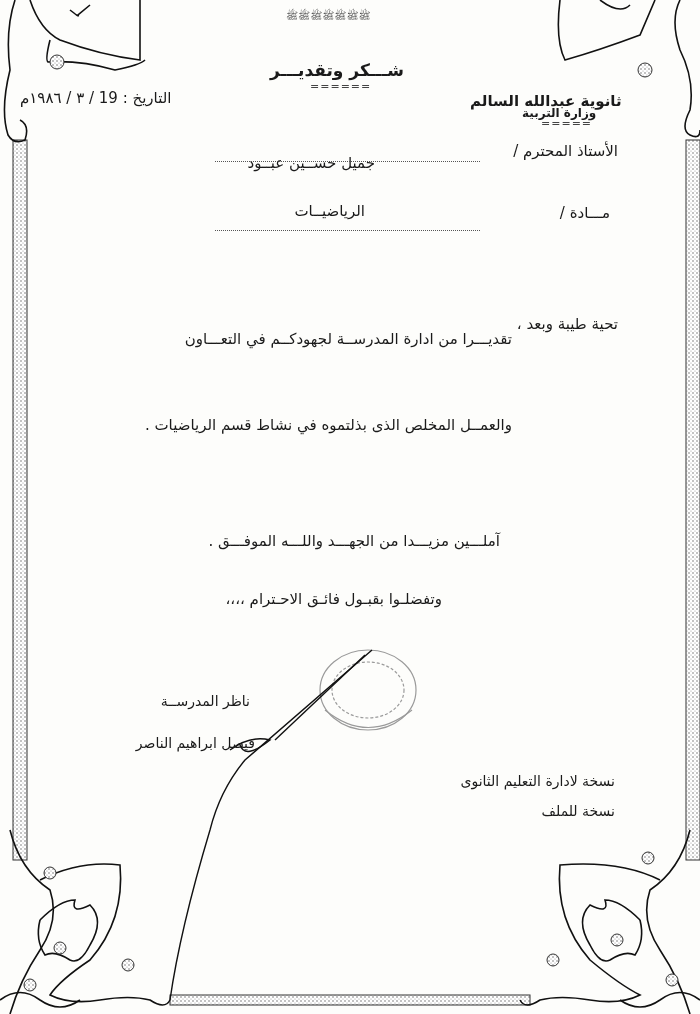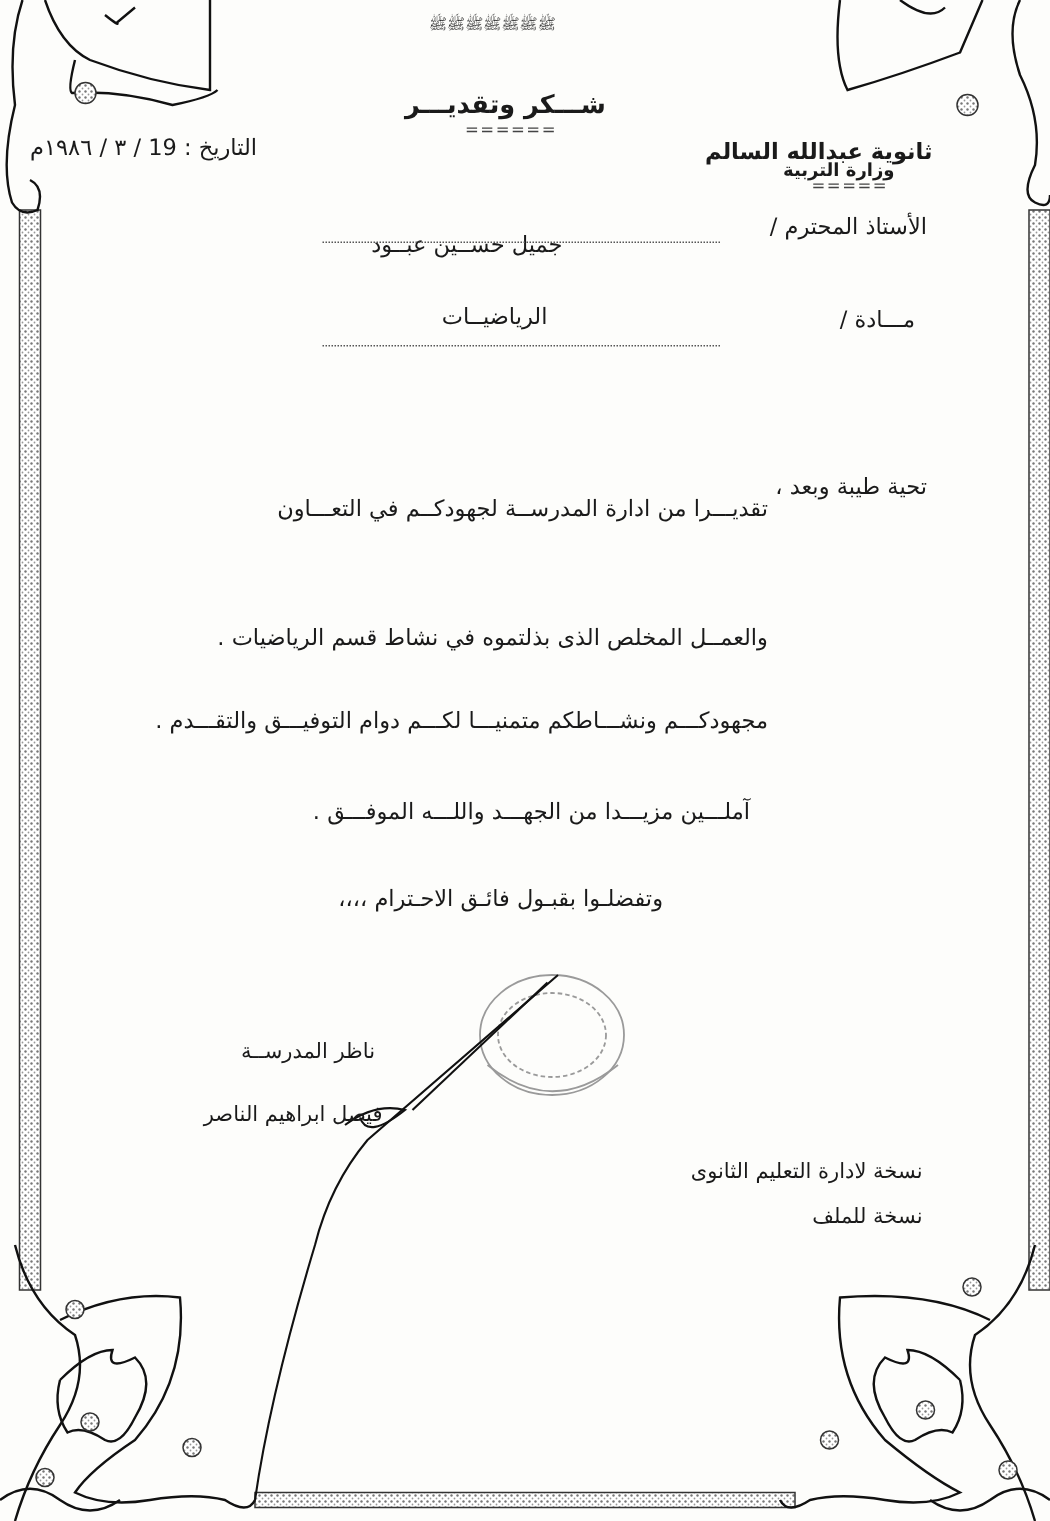--- a/index.html
+++ b/index.html
@@ -111,21 +111,20 @@
 
   <div class="ar lbl" style="right:90px; top:204px;">مـــادة /</div>
   <div class="ar val" style="right:335px; top:202px;">الرياضيــات</div>
   <div class="dotline" style="left:215px; width:265px; top:230px;"></div>
 
   <div class="ar body-text" style="right:82px; top:270px;margin-top:45px;">تحية طيبة وبعد ،</div>
 
   <div class="ar body-text" style="right:188px; top:330px;">تقديـــرا من ادارة المدرســة لجهودكــم في التعـــاون</div>
   <div class="ar body-text" style="right:188px; top:372px;margin-top:44px;">والعمــل المخلص الذى بذلتموه في نشاط قسم الرياضيات .</div>
 
-  <div class="ar body-text" style="right:188px; top:471px;">مجهودكـــم ونشـــاطكم متمنيـــا لكـــم دوام التوفيـــق والتقـــدم .</div>
 
   <div class="ar body-text" style="right:258px; top:590px;">وتفضلـوا بقبـول فائـق الاحـترام ،،،،</div>
   <div class="ar body-text" style="right:200px; top:532px;">آملـــين مزيـــدا من الجهـــد واللـــه الموفـــق .</div>
 
   <div class="ar small" style="right:450px; top:693px;">ناظر المدرســة</div>
   <div class="ar small" style="right:445px; top:735px;">فيصل ابراهيم الناصر</div>
 
   <div class="ar small" style="right:85px; top:773px;">نسخة لادارة التعليم الثانوى</div>
   <div class="ar small" style="right:85px; top:803px;">نسخة للملف</div>
 </div>

